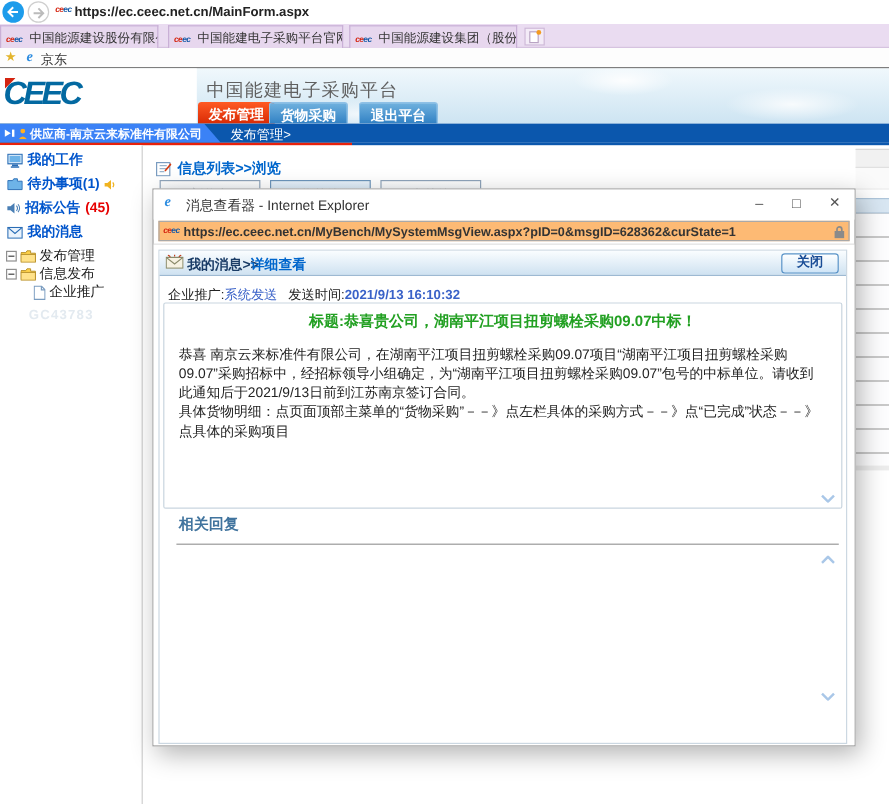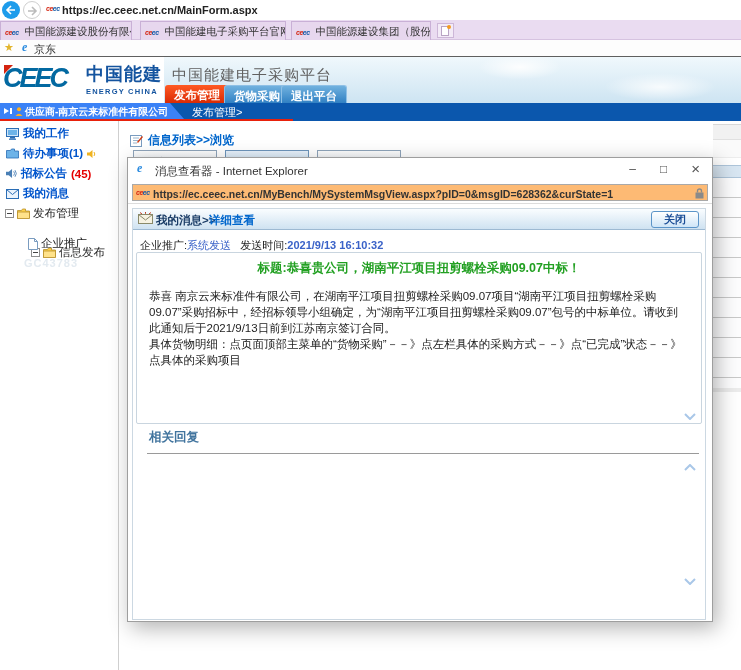--- a/index.html
+++ b/index.html
@@ -49,21 +49,21 @@
   .logo-ceec::before { content:""; position:absolute; left:1px; top:2px; width:9px; height:9px;
                background:#d42410; clip-path:polygon(0 0,100% 0,0 100%); }
   .logo-right { position:absolute; left:86px; top:5px; }
   .logo-cn { font-weight:900; font-size:18px; color:#14549f; letter-spacing:1px; }
   .logo-en { font-weight:bold; font-size:7.5px; color:#14549f; letter-spacing:1.2px; margin-top:1px; }
   .site-title { position:absolute; left:172px; top:9px; font-size:15px; color:#606060; letter-spacing:1px; }
   .hnav-tab { position:absolute; top:28px; height:18px; padding:3px 9px 0; font-size:11.5px; font-weight:bold;
               color:#fff; border-radius:3px 3px 0 0; cursor:pointer; }
   .hnav-0 { left:165px; background:linear-gradient(#ff5a24,#d92b05); }
   .hnav-1 { left:224px; background:linear-gradient(#70b1de,#3181c4); border:1px solid #8ec0e6; border-bottom:none; }
-  .hnav-2 { left:281px; background:linear-gradient(#70b1de,#3181c4); border:1px solid #8ec0e6; border-bottom:none; }
+  .hnav-2 { left:299px; background:linear-gradient(#70b1de,#3181c4); border:1px solid #8ec0e6; border-bottom:none; }
 
   .top-nav { position:absolute; left:0; top:103px; width:741px; height:16px; background:#0b57ad; }
   .ribbon { position:absolute; left:0; top:0; width:184px; height:16px; background:#3b82f6;
             clip-path:polygon(0 0,170px 0,184px 100%,0 100%); color:#fff;
             font-size:10px; font-weight:bold; padding:2px 0 0 4px; white-space:nowrap; }
   .media-glyph { display:inline-block; width:9px; height:8px; position:relative; margin-right:2px; }
   .media-glyph::before { content:""; position:absolute; left:0; top:1px;
             border-left:5px solid #fff; border-top:3px solid transparent; border-bottom:3px solid transparent; }
   .media-glyph::after { content:""; position:absolute; left:6px; top:1px; width:2px; height:6px; background:#fff; }
   .person-ico { display:inline-block; vertical-align:-1px; margin-right:2px; }
@@ -182,24 +182,20 @@
   <div class="fav-row">
     <span class="fav-star">★</span>
     <span class="fav-e e-icon">e</span>
     <span class="fav-label">京东</span>
   </div>
 
   <div class="hdr-line"></div>
   <div class="site-header">
     <div class="logo-area">
       <span class="logo-ceec">CEEC</span>
-      <span class="logo-right">
-        <div class="logo-cn">中国能建</div>
-        <div class="logo-en">ENERGY CHINA</div>
-      </span>
     </div>
     <span class="site-title">中国能建电子采购平台</span>
     <span class="hnav-tab hnav-0">发布管理</span>
     <span class="hnav-tab hnav-1">货物采购</span>
     <span class="hnav-tab hnav-2">退出平台</span>
   </div>
 
   <div class="top-nav">
     <div class="ribbon">
       <span class="media-glyph"></span><svg class="person-ico" width="8" height="9" viewBox="0 0 8 9">
@@ -247,21 +243,21 @@
       <span>我的消息</span>
     </div>
     <div class="tree-row" style="left:5px; top:85px;">
       <span class="expand-box"></span>
       <svg width="13" height="11" viewBox="0 0 13 11">
           <path d="M0.5 2.5 h4 l1 -1.5 h3 v2 h4 v7 h-12 z" fill="#ffd24a" stroke="#b8902a" stroke-width="0.8"></path>
           <rect x="0.5" y="4" width="12" height="6.5" fill="#ffe28a" stroke="#b8902a" stroke-width="0.8"></rect>
         </svg>
       <span>发布管理</span>
     </div>
-    <div class="tree-row" style="left:31px; top:100px;margin-top:24px;">
+    <div class="tree-row" style="left:5px; top:100px;">
       <span class="expand-box"></span>
       <svg width="13" height="11" viewBox="0 0 13 11">
           <path d="M0.5 2.5 h4 l1 -1.5 h3 v2 h4 v7 h-12 z" fill="#ffd24a" stroke="#b8902a" stroke-width="0.8"></path>
           <rect x="0.5" y="4" width="12" height="6.5" fill="#ffe28a" stroke="#b8902a" stroke-width="0.8"></rect>
         </svg>
       <span>信息发布</span>
     </div>
     <div class="tree-row" style="left:28px; top:115px;">
       <svg width="10" height="12" viewBox="0 0 10 12">
           <path d="M0.5 0.5 h6 l3 3 v8 h-9 z" fill="#fff" stroke="#7a9cc0"></path>

